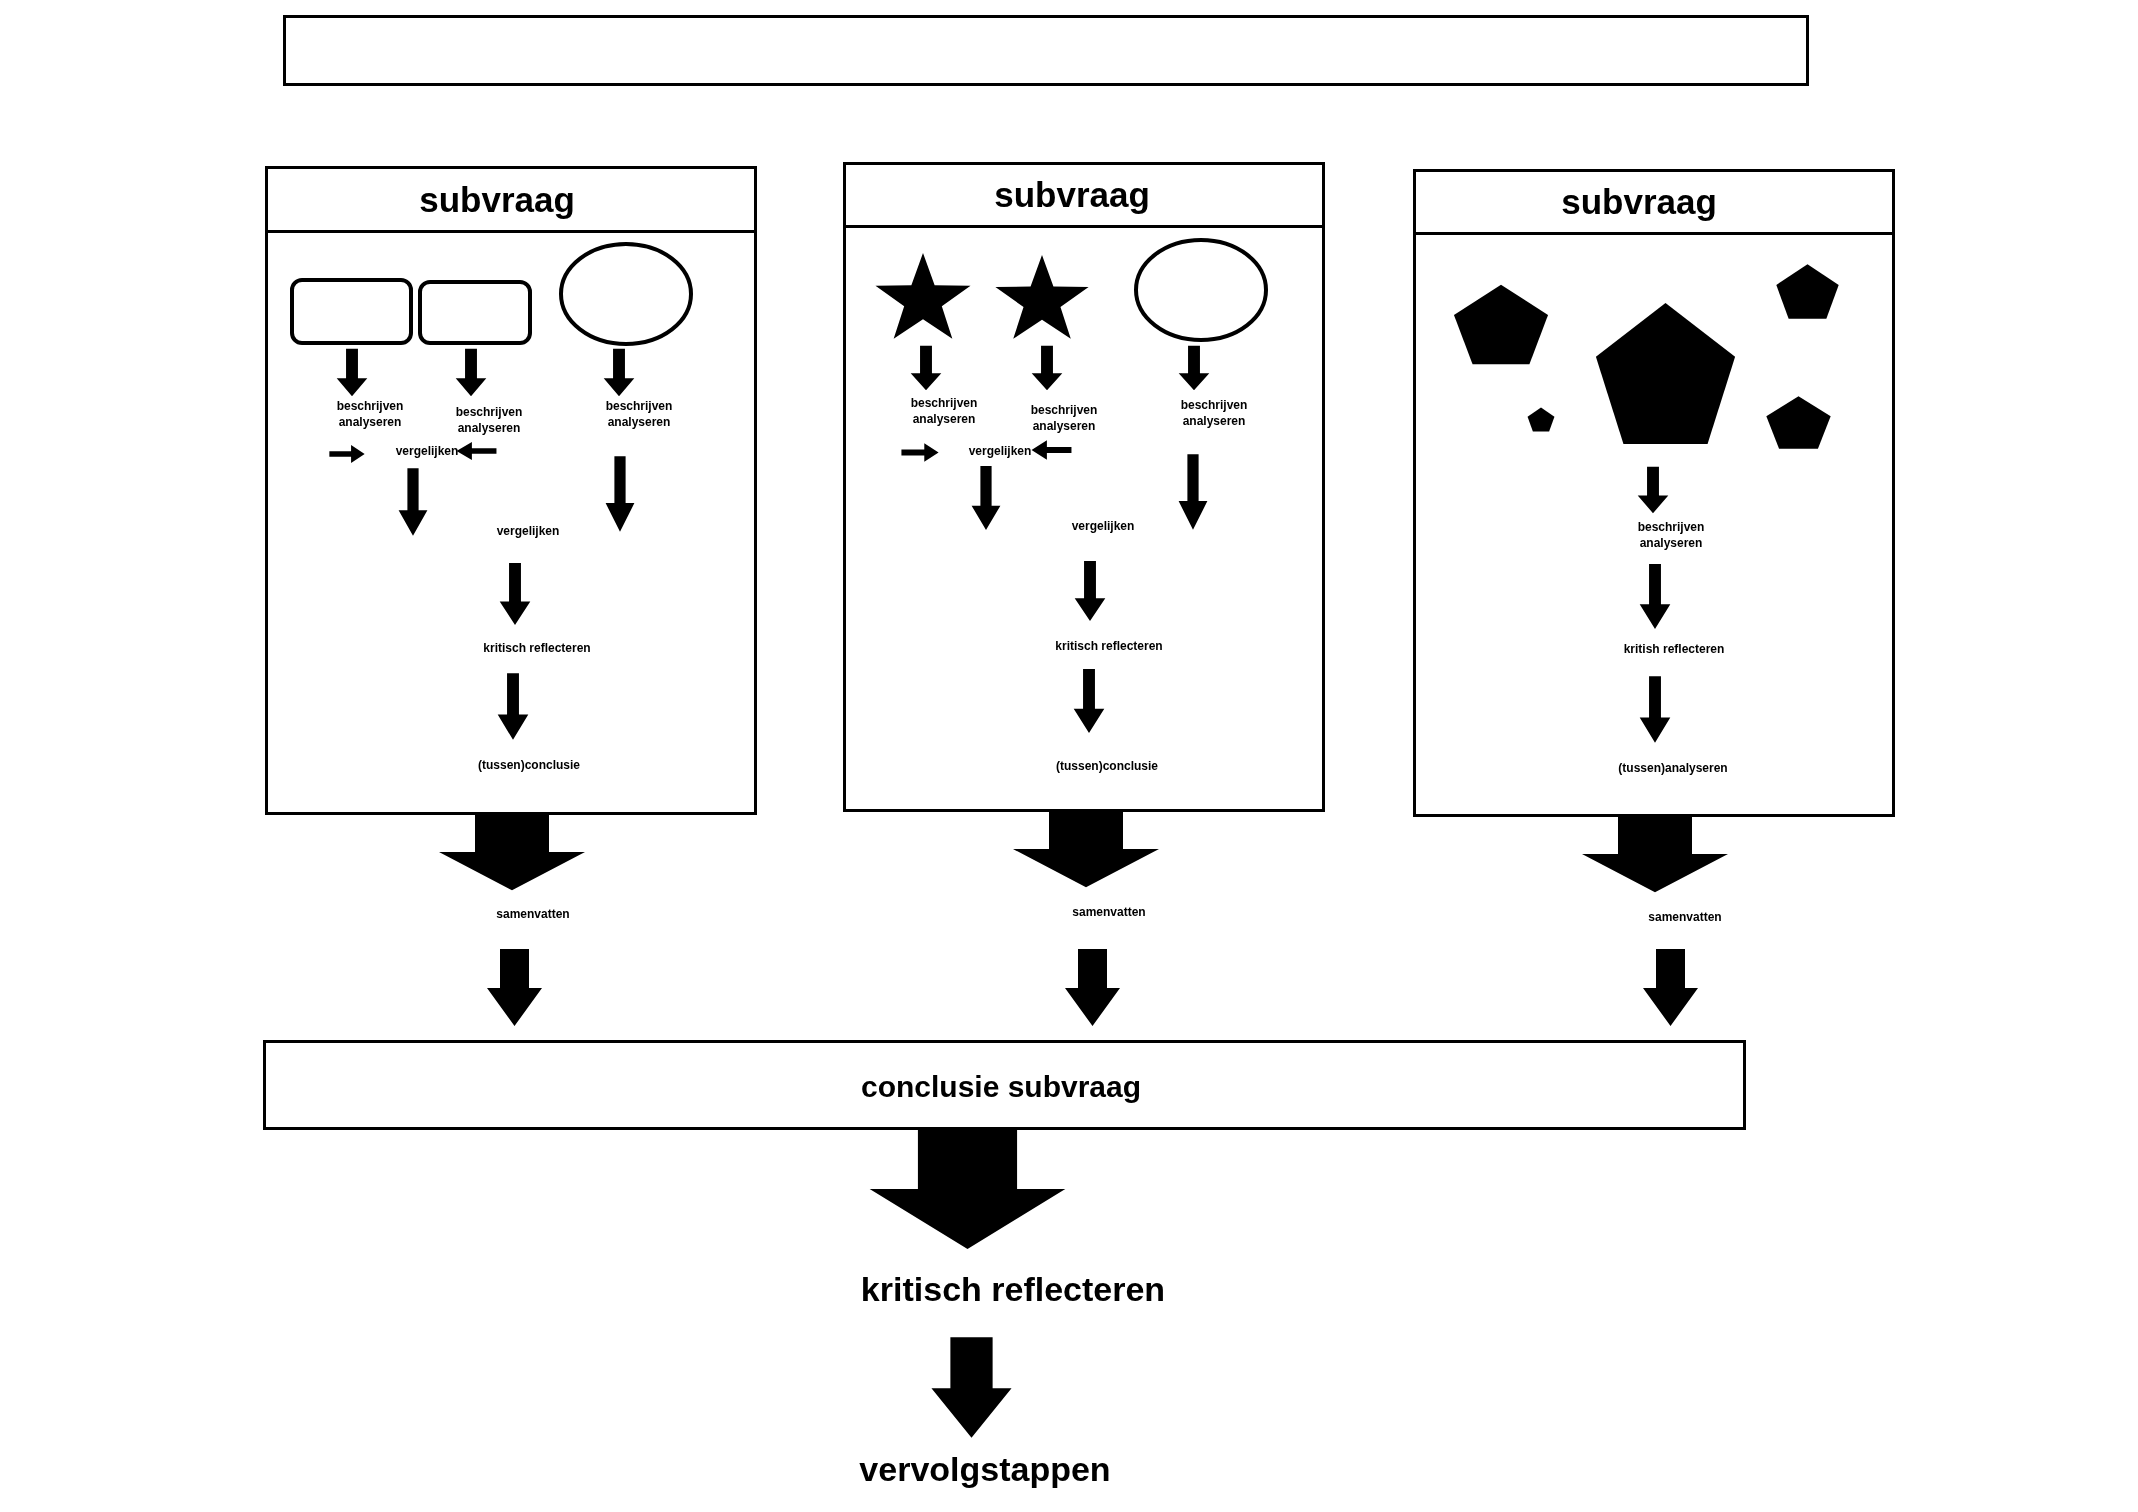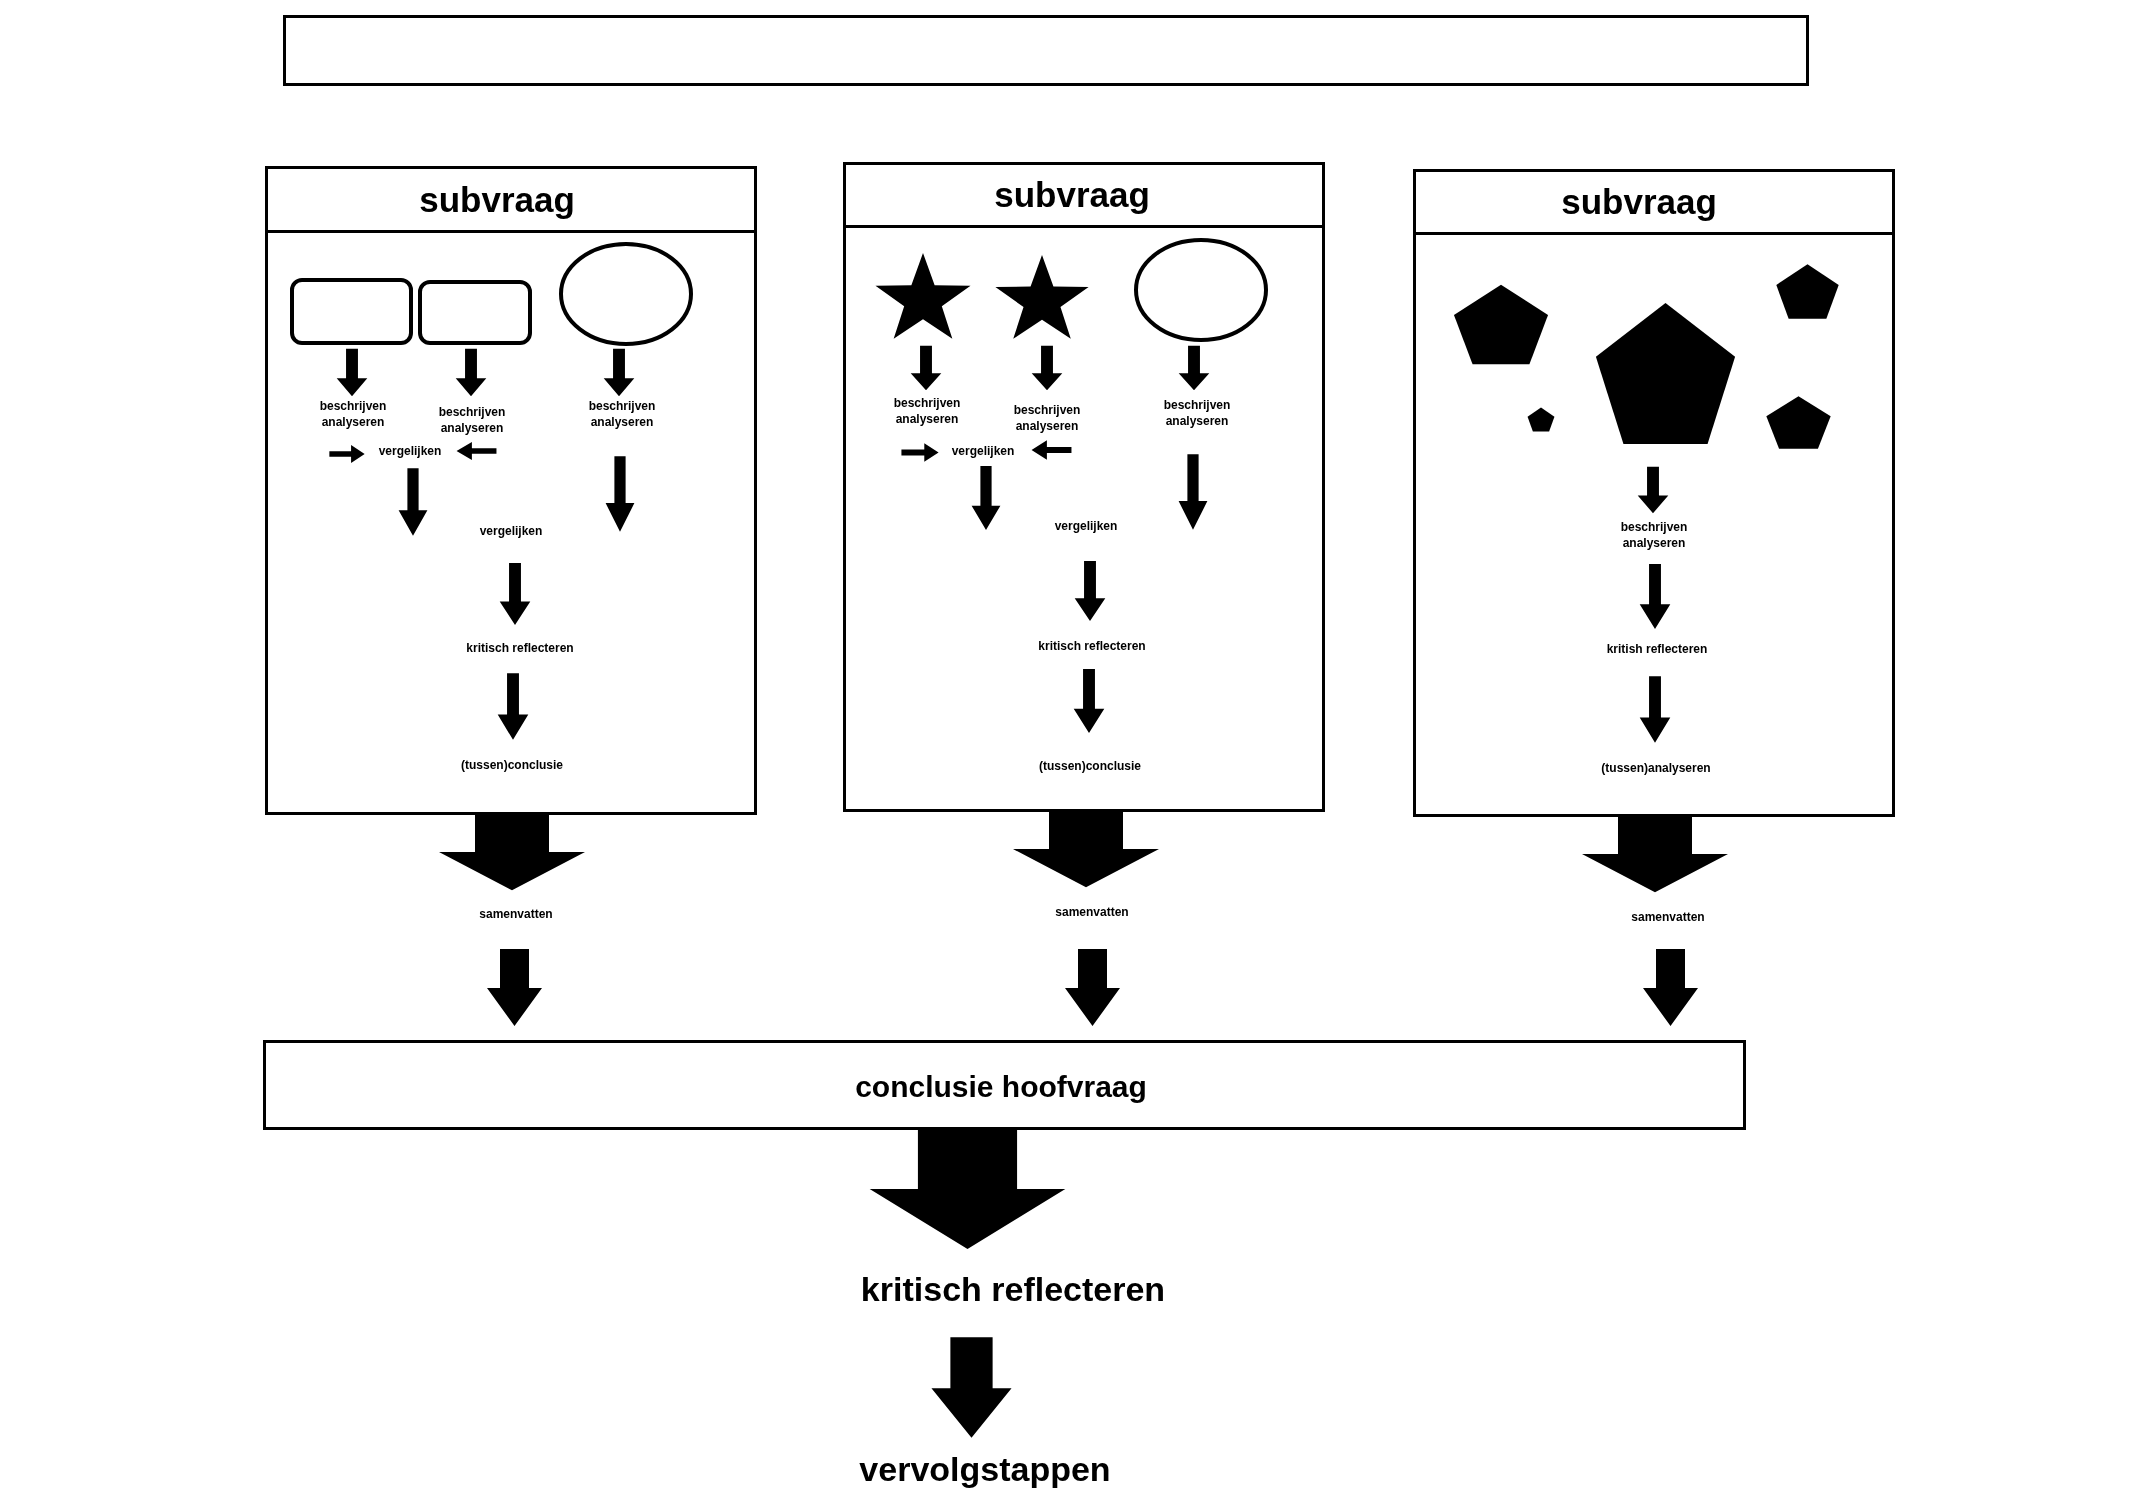--- a/index.html
+++ b/index.html
@@ -9,21 +9,21 @@
   }
   .frame { position:absolute; border:3px solid #000; background:#fff; box-sizing:border-box; }
   .frame-header {
     position:absolute; left:0; top:0; right:0;
     border-bottom:3px solid #000; box-sizing:border-box;
   }
   .lbl {
     position:absolute; font-weight:bold; text-align:center;
     transform:translate(-50%,-50%); white-space:pre-line; line-height:1.3;
   }
-  .sm  { font-size:12px; }
+  .sm  { font-size:12px;margin-left:17px; }
   .big { font-size:30px; }
   .hdr { font-size:35px; }
   .xl  { font-size:34px; }
   svg.u { position:absolute; display:block; overflow:visible; }
   svg.u polygon, svg.u ellipse {
     fill:#ffffff; stroke:#000000; stroke-width:4;
     vector-effect:non-scaling-stroke; stroke-linejoin:miter;
   }
   .rrect {
     position:absolute; border:4px solid #000; border-radius:12px;
@@ -227,21 +227,21 @@
 
   <svg class="u" style="left:1580px; top:815px; width:150px; height:78px;">
       <use href="#s-fat" width="100%" height="100%"></use>
     </svg>
   <div class="lbl sm" style="left:1668px; top:918px;">samenvatten</div>
   <svg class="u" style="left:1642px; top:948px; width:57px; height:79px;">
       <use href="#s-down2" width="100%" height="100%"></use>
     </svg>
 
   <div class="frame" style="left:263px; top:1040px; width:1483px; height:90px;"></div>
-  <div class="lbl big" style="left:1001px; top:1086px;">conclusie hoofvraag</div>
+  <div class="lbl big" style="left:1001px; top:1086px;">conclusie subvraag</div>
 
   <svg class="u" style="left:867px; top:1128px; width:201px; height:122px;">
       <use href="#s-fat" width="100%" height="100%"></use>
     </svg>
   <div class="lbl xl" style="left:1013px; top:1289px;">kritisch reflecteren</div>
   <svg class="u" style="left:930px; top:1336px; width:83px; height:103px;">
       <use href="#s-down2" width="100%" height="100%"></use>
     </svg>
   <div class="lbl xl" style="left:985px; top:1469px;">vervolgstappen</div>
 

